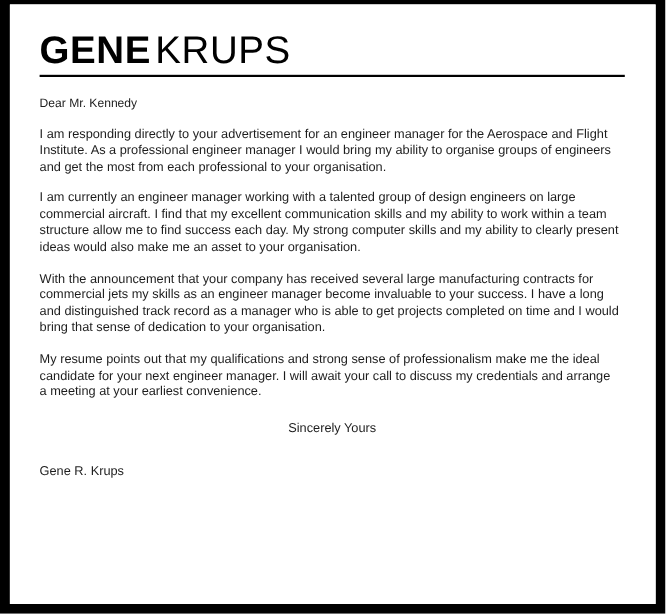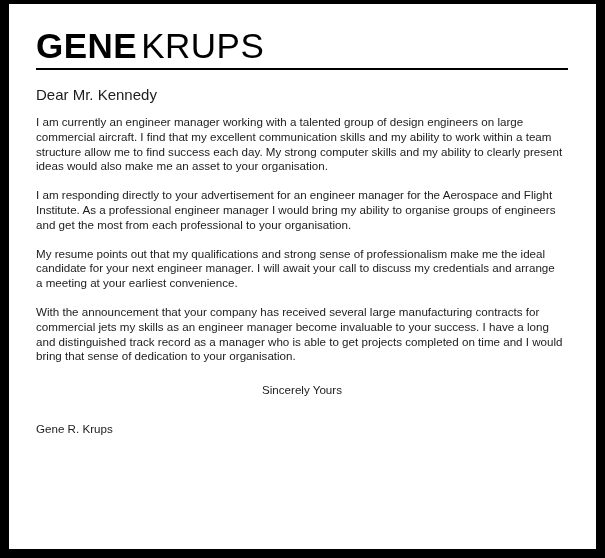--- a/index.html
+++ b/index.html
@@ -68,21 +68,21 @@
     letter-spacing: 0.05px;
     margin: 5px 0 0 0;
     white-space: nowrap;
   }
 
   
   .letter-body {
     margin-top: 17px;
   }
   .salutation {
-    font-size: 15px;
+    font-size: 11px;
     line-height: 15px;
     color: #1c1c1c;
     margin: 0 0 13px 0;
   }
   .para {
     font-size: 11.6px;
     line-height: 14.8px;
     color: #1c1c1c;
     margin: 0 0 14px 0;
     max-width: 527px;
@@ -112,23 +112,23 @@
       <div class="name-line">
         <span class="name-first">GENE</span><span class="name-last">KRUPS</span>
       </div>
       <div class="rule"></div>
     </div>
 
     <div class="letter-body">
 
       <p class="salutation">Dear Mr. Kennedy</p>
 
+      <p class="para">I am responding directly to your advertisement for an engineer manager for the Aerospace and Flight Institute. As a professional engineer manager I would bring my ability to organise groups of engineers and get the most from each professional to your organisation.</p>
       <p class="para">I am currently an engineer manager working with a talented group of design engineers on large commercial aircraft. I find that my excellent communication skills and my ability to work within a team structure allow me to find success each day. My strong computer skills and my ability to clearly present ideas would also make me an asset to your organisation.</p>
-      <p class="para">I am responding directly to your advertisement for an engineer manager for the Aerospace and Flight Institute. As a professional engineer manager I would bring my ability to organise groups of engineers and get the most from each professional to your organisation.</p>
+      <p class="para">With the announcement that your company has received several large manufacturing contracts for commercial jets my skills as an engineer manager become invaluable to your success. I have a long and distinguished track record as a manager who is able to get projects completed on time and I would bring that sense of dedication to your organisation.</p>
       <p class="para">My resume points out that my qualifications and strong sense of professionalism make me the ideal candidate for your next engineer manager. I will await your call to discuss my credentials and arrange a meeting at your earliest convenience.</p>
-      <p class="para">With the announcement that your company has received several large manufacturing contracts for commercial jets my skills as an engineer manager become invaluable to your success. I have a long and distinguished track record as a manager who is able to get projects completed on time and I would bring that sense of dedication to your organisation.</p>
 
       <p class="closing">Sincerely Yours</p>
       <p class="signature">Gene R. Krups</p>
 
     </div>
   </div>
 </div>
 
 </body></html>

